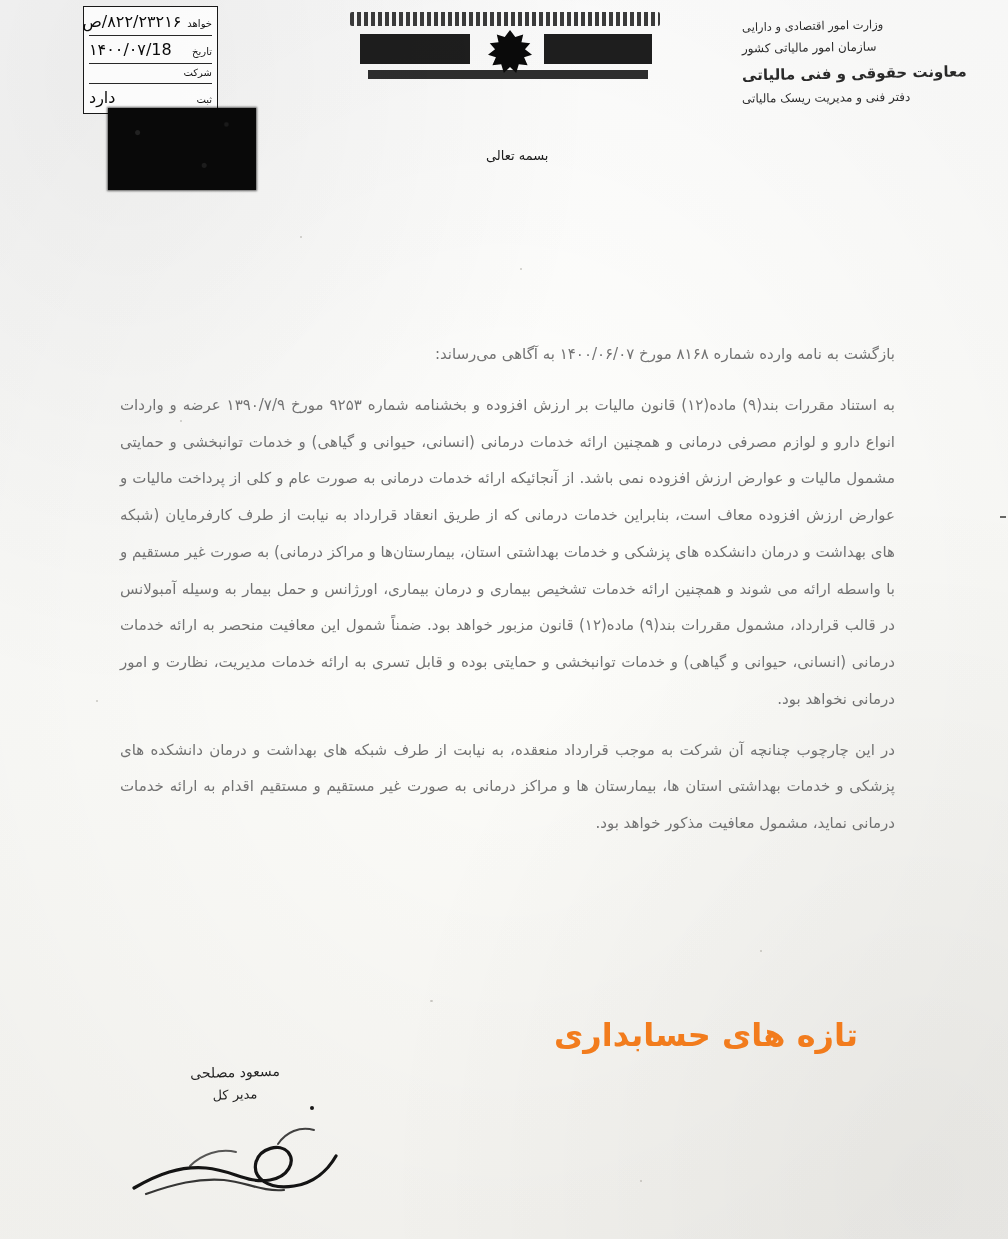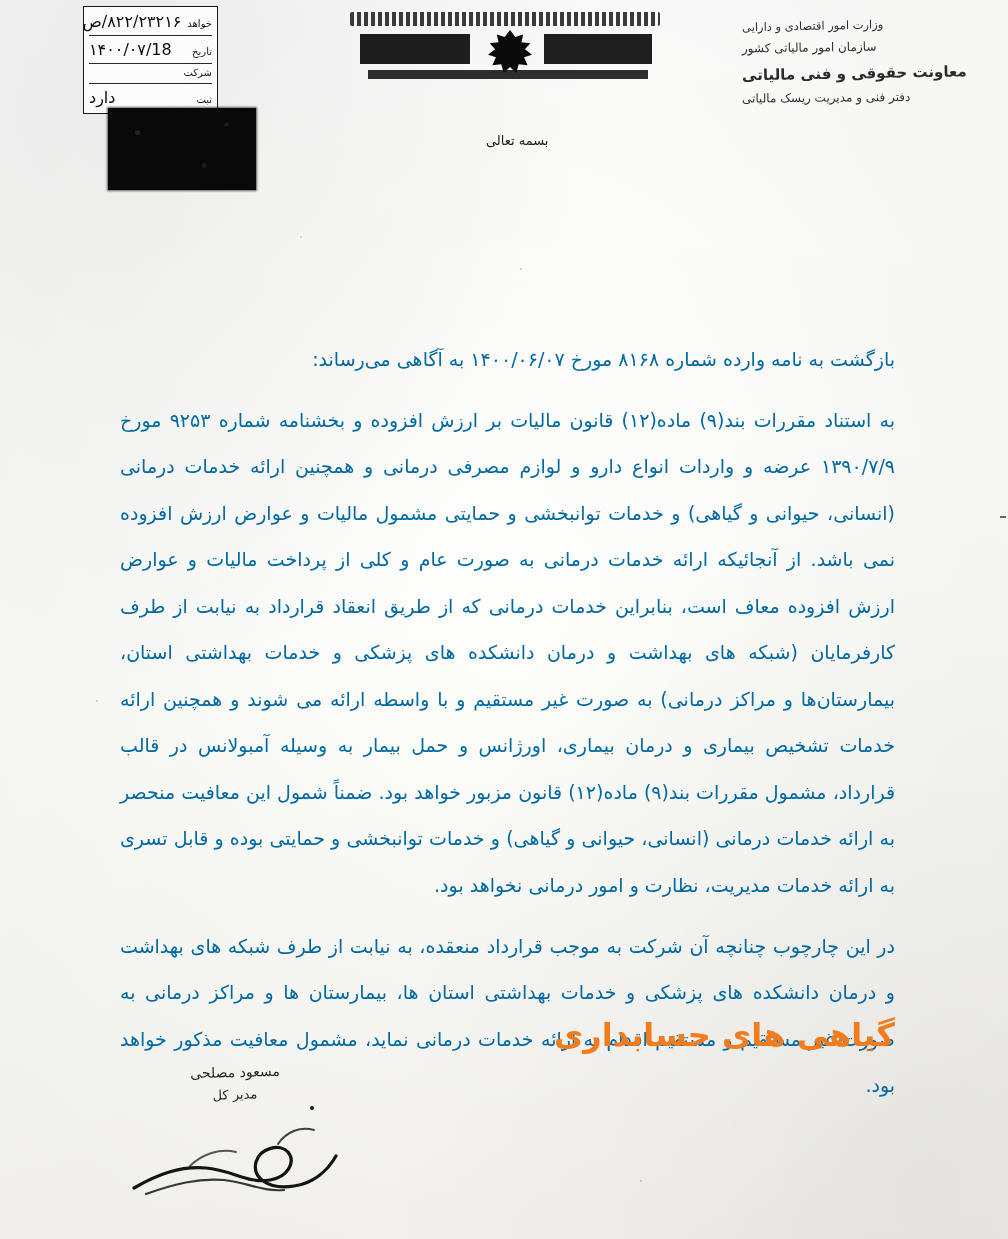--- a/index.html
+++ b/index.html
@@ -142,36 +142,36 @@
   }
   .lh-line.l1 { font-size: 11.5px; transform: rotate(-1.2deg); }
   .lh-line.l2 { font-size: 12px;  transform: rotate(-0.8deg); }
   .lh-line.l3 { font-size: 15px; font-weight: 700; transform: rotate(-1deg); }
   .lh-line.l4 { font-size: 12px;  transform: rotate(-0.6deg); }
 
   
   .basmala {
     position: absolute;
     left: 486px;
-    top: 133px;
+    top: 148px;
     font-size: 13px;
     color: #1c1c1c;
     letter-spacing: .4px;
   }
 
   
   .body-text {
     position: absolute;
     left: 120px;
     top: 336px;
     width: 775px;
     text-align: justify;
     direction: rtl;
-    color: #0369a1;
-    font-size: 19px;
+    color: #737373;
+    font-size: 15px;
     line-height: 2.45;
     letter-spacing: .1px;
   }
   .body-text p {
     margin: 0 0 14px 0;
     text-indent: 0;
   }
   .body-text p.first { text-indent: 0; }
 
   
@@ -294,21 +294,21 @@
   <div class="basmala">بسمه تعالی</div>
 
   <div class="body-text">
     <p class="first">بازگشت به نامه وارده شماره ۸۱۶۸ مورخ ۱۴۰۰/۰۶/۰۷ به آگاهی می‌رساند:</p>
     <p>به استناد مقررات بند(۹) ماده(۱۲) قانون مالیات بر ارزش افزوده و بخشنامه شماره ۹۲۵۳ مورخ ۱۳۹۰/۷/۹ عرضه و واردات انواع دارو و لوازم مصرفی درمانی و همچنین ارائه خدمات درمانی (انسانی، حیوانی و گیاهی) و خدمات توانبخشی و حمایتی مشمول مالیات و عوارض ارزش افزوده نمی باشد. از آنجائیکه ارائه خدمات درمانی به صورت عام و کلی از پرداخت مالیات و عوارض ارزش افزوده معاف است، بنابراین خدمات درمانی که از طریق انعقاد قرارداد به نیابت از طرف کارفرمایان (شبکه های بهداشت و درمان دانشکده های پزشکی و خدمات بهداشتی استان، بیمارستان‌ها و مراکز درمانی) به صورت غیر مستقیم و با واسطه ارائه می شوند و همچنین ارائه خدمات تشخیص بیماری و درمان بیماری، اورژانس و حمل بیمار به وسیله آمبولانس در قالب قرارداد، مشمول مقررات بند(۹) ماده(۱۲) قانون مزبور خواهد بود. ضمناً شمول این معافیت منحصر به ارائه خدمات درمانی (انسانی، حیوانی و گیاهی) و خدمات توانبخشی و حمایتی بوده و قابل تسری به ارائه خدمات مدیریت، نظارت و امور درمانی نخواهد بود.</p>
     <p>در این چارچوب چنانچه آن شرکت به موجب قرارداد منعقده، به نیابت از طرف شبکه های بهداشت و درمان دانشکده های پزشکی و خدمات بهداشتی استان ها، بیمارستان ها و مراکز درمانی به صورت غیر مستقیم و مستقیم اقدام به ارائه خدمات درمانی نماید، مشمول معافیت مذکور خواهد بود.</p>
   </div>
 
   <div class="right-edge-tick"></div>
 
-  <div class="watermark">گیاهی های حسابداری</div>
+  <div class="watermark">تازه های حسابداری</div>
 
   <div class="signature">
     <div class="sig-name">مسعود مصلحی</div>
     <div class="sig-title">مدیر کل</div>
     <div class="sig-mark">
       <div class="sig-dot"></div>
       <svg width="215" height="92" viewBox="0 0 215 92" fill="none" xmlns="http://www.w3.org/2000/svg" aria-hidden="true">
         <path d="M6 74 C 30 60, 52 52, 78 54 C 104 56, 120 70, 142 66 C 160 63, 168 48, 160 38 C 152 29, 132 34, 128 48 C 124 64, 140 76, 166 72 C 186 69, 200 56, 208 42" stroke="#161616" stroke-width="3.2" stroke-linecap="round" fill="none"></path>
         <path d="M18 80 C 46 70, 70 64, 96 66 C 118 68, 134 78, 156 76" stroke="#161616" stroke-width="2.2" stroke-linecap="round" fill="none" opacity="0.85"></path>
         <path d="M150 30 C 158 18, 172 12, 186 16" stroke="#161616" stroke-width="2" stroke-linecap="round" fill="none" opacity="0.8"></path>

